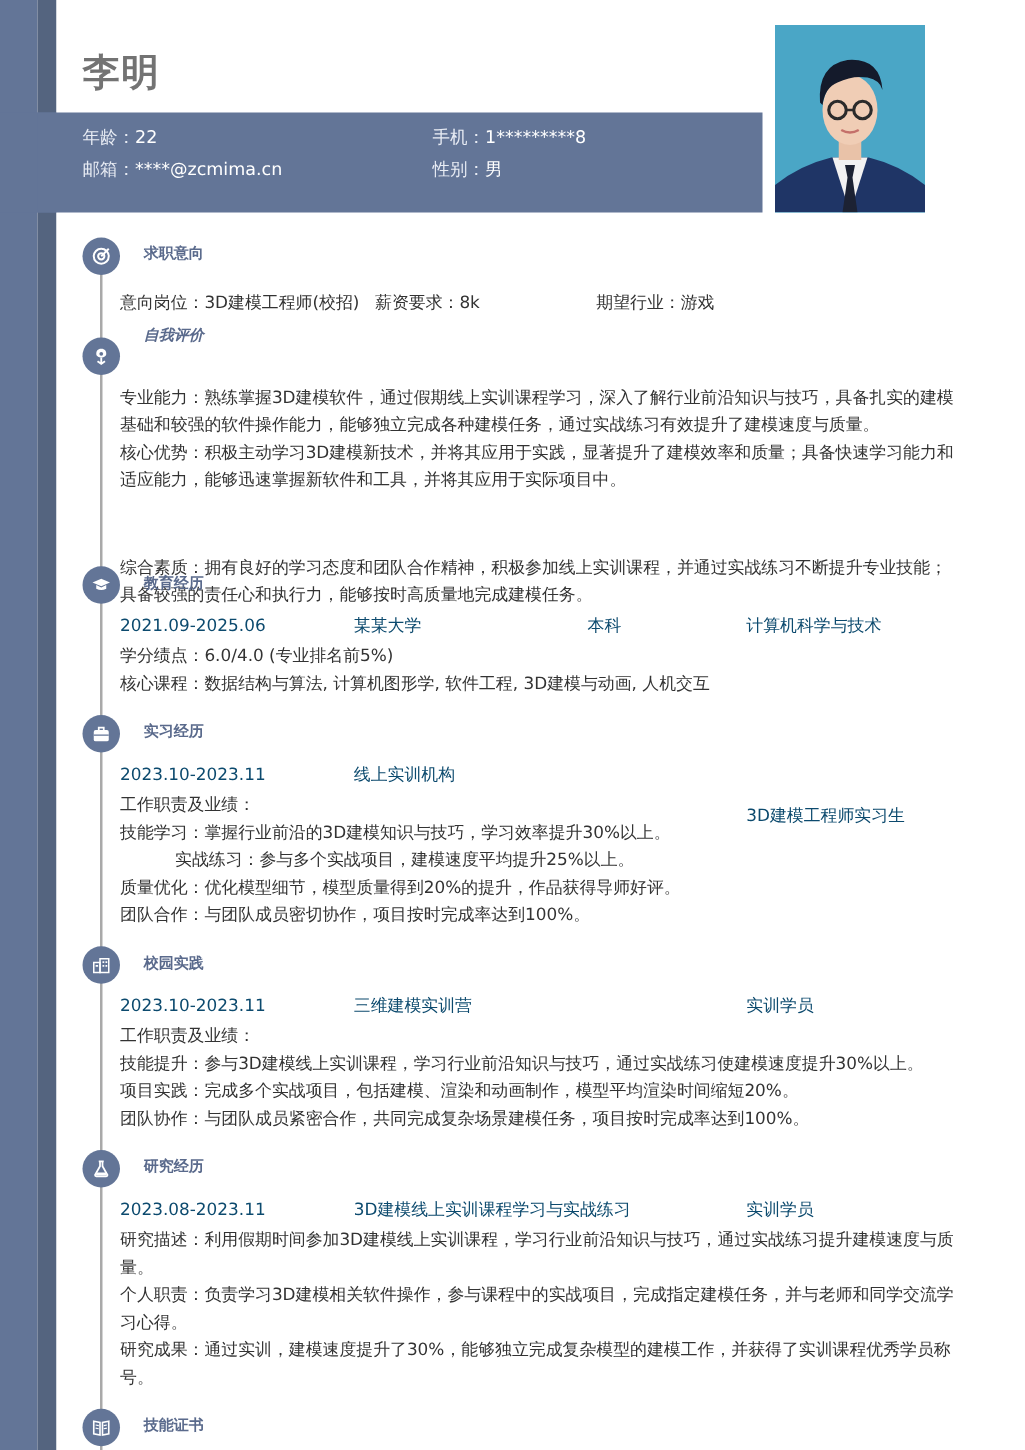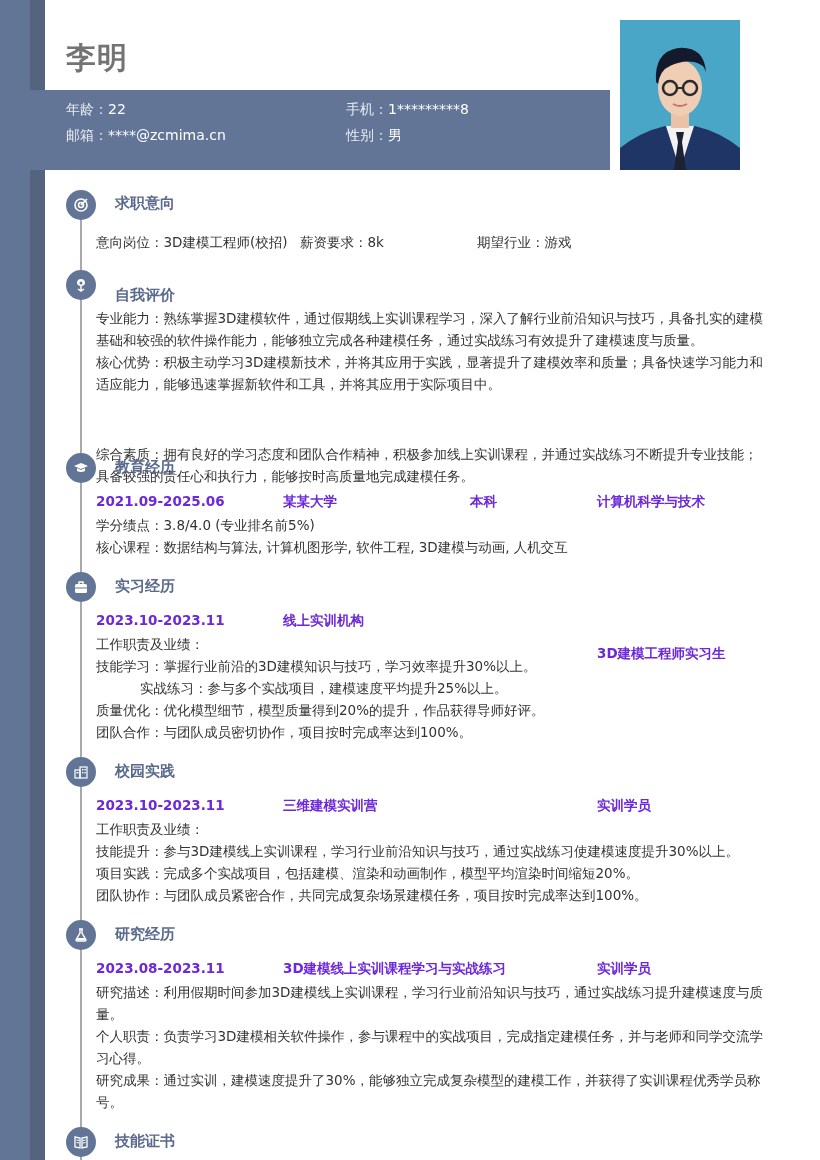--- a/index.html
+++ b/index.html
@@ -15,25 +15,25 @@
 
   .info-item { position: absolute; font-size: 14px; color: #ffffff; white-space: nowrap; }
   .info-item .lbl { color: #e8ecf4; }
 
   .photo { position: absolute; left: 620px; top: 20px; width: 120px; height: 150px; background: #4aa3c4; overflow: hidden; }
 
   .timeline { position: absolute; left: 80px; top: 205px; width: 2px; height: 955px; background: #a9a9a9; }
 
   .sec-icon { position: absolute; left: 66px; width: 30px; height: 30px; border-radius: 50%; background: #637597; display: flex; align-items: center; justify-content: center; }
   .sec-icon svg { width: 16px; height: 16px; }
-  .sec-title { position: absolute; left: 115px; font-size: 15px; font-weight: bold; color: #5a6a8c; white-space: nowrap; }
+  .sec-title { position: absolute; left: 115px; font-size: 12px; font-weight: bold; color: #5a6a8c; white-space: nowrap; }
 
   .line { position: absolute; left: 96px; font-size: 13.5px; color: #333333; white-space: nowrap; line-height: 22px; }
   .para { position: absolute; left: 96px; width: 672px; font-size: 13.5px; color: #333333; line-height: 22px; }
-  .bold { font-weight: bold; color: #6d28d9; }
+  .bold { font-weight: normal; color: #0c4a6e; }
 </style>
 </head>
 <body>
 
 <div class="left-strip"></div>
 <div class="left-strip-dark"></div>
 <div class="info-band-left"></div>
 <div class="info-band"></div>
 
 <div class="name">李明</div>
@@ -81,37 +81,37 @@
 <div class="line" style="top:231px; left:300px;">薪资要求：8k</div>
 <div class="line" style="top:231px; left:477px;">期望行业：游戏</div>
 
 <div class="sec-icon" style="top:270px;">
   <svg viewBox="0 0 16 16">
       <path d="M8 2 C5 2 4 4 4 6 C4 8 6 9 8 9 C10 9 12 8 12 6 C12 4 11 2 8 2 Z" fill="#fff"></path>
       <circle cx="8" cy="6" r="1.5" fill="#637597"></circle>
       <path d="M8 9 L8 14 M5 12 L8 14 L11 12" stroke="#fff" stroke-width="1.5" fill="none"></path>
     </svg>
 </div>
-<div class="sec-title" style="top:286px;">自我评价</div>
+<div class="sec-title" style="top:260px;font-style:italic;">自我评价</div>
 <div class="para" style="top:307px;">专业能力：熟练掌握3D建模软件，通过假期线上实训课程学习，深入了解行业前沿知识与技巧，具备扎实的建模基础和较强的软件操作能力，能够独立完成各种建模任务，通过实战练习有效提升了建模速度与质量。</div>
 <div class="para" style="top:351px;">核心优势：积极主动学习3D建模新技术，并将其应用于实践，显著提升了建模效率和质量；具备快速学习能力和适应能力，能够迅速掌握新软件和工具，并将其应用于实际项目中。</div>
 <div class="para" style="top:395px;margin-top:48px;">综合素质：拥有良好的学习态度和团队合作精神，积极参加线上实训课程，并通过实战练习不断提升专业技能；具备较强的责任心和执行力，能够按时高质量地完成建模任务。</div>
 
 <div class="sec-icon" style="top:453px;">
   <svg viewBox="0 0 16 16">
       <path d="M1 6 L8 3 L15 6 L8 9 Z" fill="#fff"></path>
       <path d="M4 8 L4 11 Q8 13 12 11 L12 8 L8 10 Z" fill="#fff"></path>
     </svg>
 </div>
 <div class="sec-title" style="top:458px;">教育经历</div>
 <div class="line bold" style="top:490px;">2021.09-2025.06</div>
 <div class="line bold" style="top:490px; left:283px;">某某大学</div>
 <div class="line bold" style="top:490px; left:470px;">本科</div>
 <div class="line bold" style="top:490px; left:597px;">计算机科学与技术</div>
-<div class="line" style="top:514px;">学分绩点：3.8/4.0 (专业排名前5%)</div>
+<div class="line" style="top:514px;">学分绩点：6.0/4.0 (专业排名前5%)</div>
 <div class="line" style="top:536px;text-align:center;">核心课程：数据结构与算法, 计算机图形学, 软件工程, 3D建模与动画, 人机交互</div>
 
 <div class="sec-icon" style="top:572px;">
   <svg viewBox="0 0 16 16">
       <rect x="2" y="5" width="12" height="9" rx="1.5" fill="#fff"></rect>
       <path d="M6 5 L6 3 L10 3 L10 5" stroke="#fff" stroke-width="1.4" fill="none"></path>
       <line x1="2" y1="9" x2="14" y2="9" stroke="#637597" stroke-width="1"></line>
     </svg>
 </div>
 <div class="sec-title" style="top:577px;">实习经历</div>

